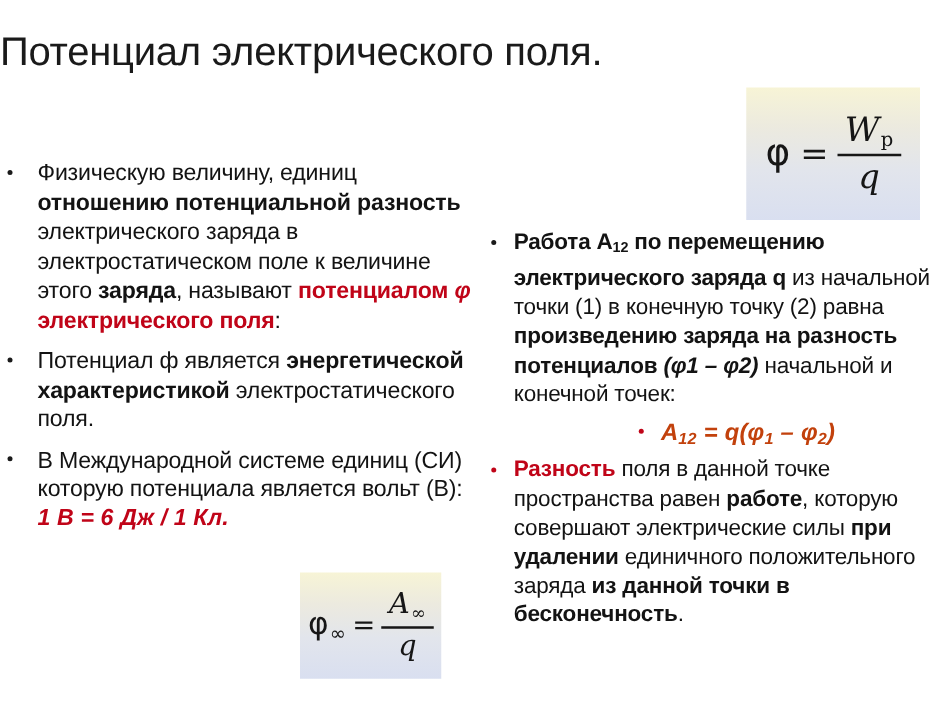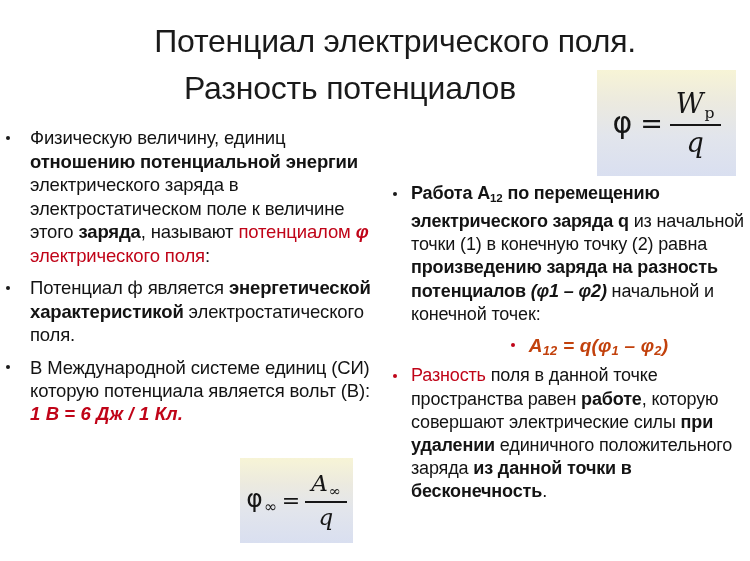--- a/index.html
+++ b/index.html
@@ -20,21 +20,21 @@
     overflow: hidden;
     background: #ffffff;
   }
 
   
   .title-block {
     position: absolute;
     left: 0;
     top: 18px;
     width: 636px;
-    text-align: right;
+    text-align: left;
   }
   .title-line {
     font-size: 32px;
     font-weight: 400;
     line-height: 47px;
     letter-spacing: -0.2px;
     color: #1a1a1a;
     white-space: nowrap;
   }
   .title-line-2 {
@@ -157,21 +157,21 @@
     line-height: 23.5px;
     color: #131313;
     letter-spacing: -0.15px;
   }
   #right-col .btext {
     font-size: 18px;
     line-height: 23.2px;
   }
   .b { font-weight: 700; }
   .red { color: #c00418; }
-  .red-b { color: #c00418; font-weight: 400; }
+  .red-b { color: #c00418; font-weight: 700; }
   .red-bi { color: #c00418; font-weight: 700; font-style: italic; }
   .phi-sym { font-weight: 700; font-style: italic; }
 
   
   .formula-line {
     position: relative;
     margin: 4px 0 6px 0;
     padding-left: 24px;
     text-align: center;
   }
@@ -203,21 +203,20 @@
     letter-spacing: 0.1px;
   }
 </style>
 </head>
 <body>
 
 <div id="slide">
 
   <div class="title-block">
     <div class="title-line">Потенциал электрического поля.</div>
-    <div class="title-line title-line-2">Разность потенциалов</div>
   </div>
 
   <div class="formula-card" id="formula-phi-card">
     <span class="math">
       <span class="lhs">φ</span>
       <span class="eq">=</span>
       <span class="frac">
         <span class="num"><span>W</span><span class="sub">p</span></span>
         <span class="bar"></span>
         <span class="den">q</span>
@@ -234,21 +233,21 @@
         <span class="bar"></span>
         <span class="den">q</span>
       </span>
     </span>
   </div>
 
   <div class="col" id="left-col">
 
     <div class="bullet-item">
       <span class="bullet-dot"></span>
-      <div class="btext"><span><span>Физическую величину, единиц </span><span class="b">отношению потенциальной энергии</span><span> электрического заряда в электростатическом поле к величине этого </span><span class="b">заряда</span><span>, называют </span><span class="red-b">потенциалом </span><span class="red-bi">φ</span><span class="red-b"> электрического поля</span><span>:</span></span></div>
+      <div class="btext"><span><span>Физическую величину, единиц </span><span class="b">отношению потенциальной разность</span><span> электрического заряда в электростатическом поле к величине этого </span><span class="b">заряда</span><span>, называют </span><span class="red-b">потенциалом </span><span class="red-bi">φ</span><span class="red-b"> электрического поля</span><span>:</span></span></div>
     </div>
 
     <div class="bullet-item">
       <span class="bullet-dot"></span>
       <div class="btext"><span><span>Потенциал ф является </span><span class="b">энергетической характеристикой</span><span> электростатического поля.</span></span></div>
     </div>
 
     <div class="bullet-item">
       <span class="bullet-dot"></span>
       <div class="btext"><span><span>В Международной системе единиц (СИ) которую потенциала является вольт (В):</span></span></div>

